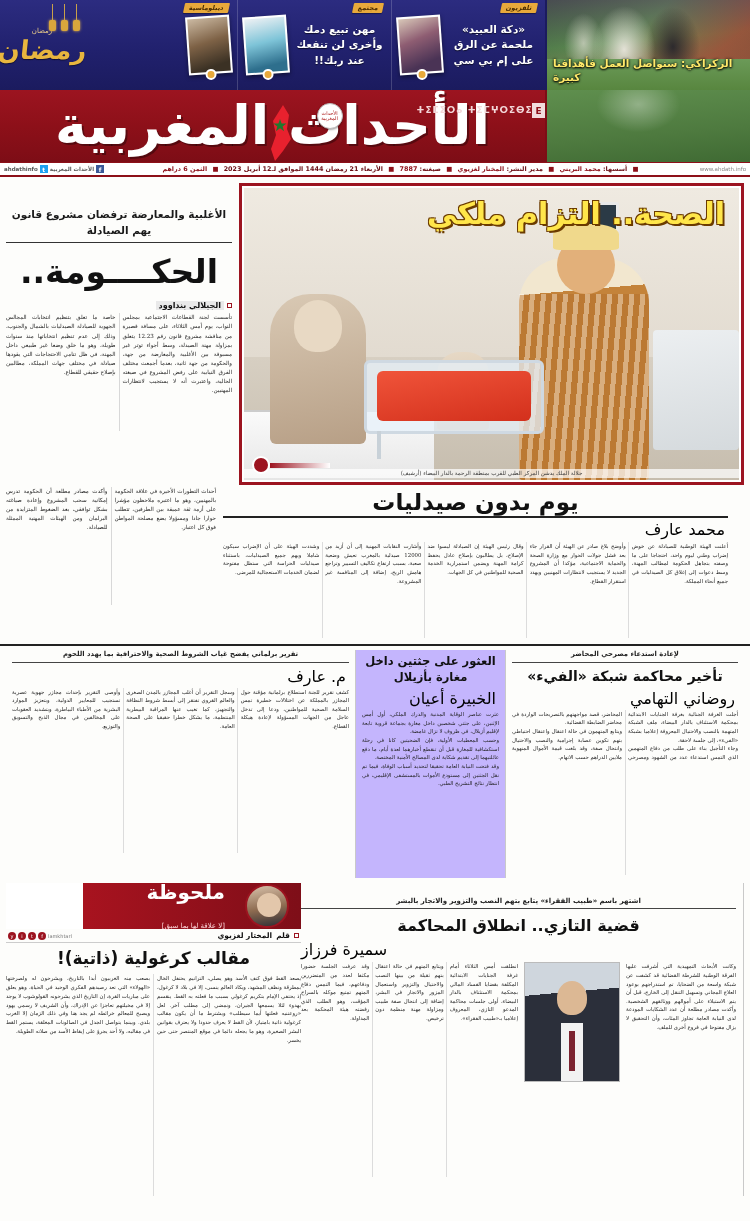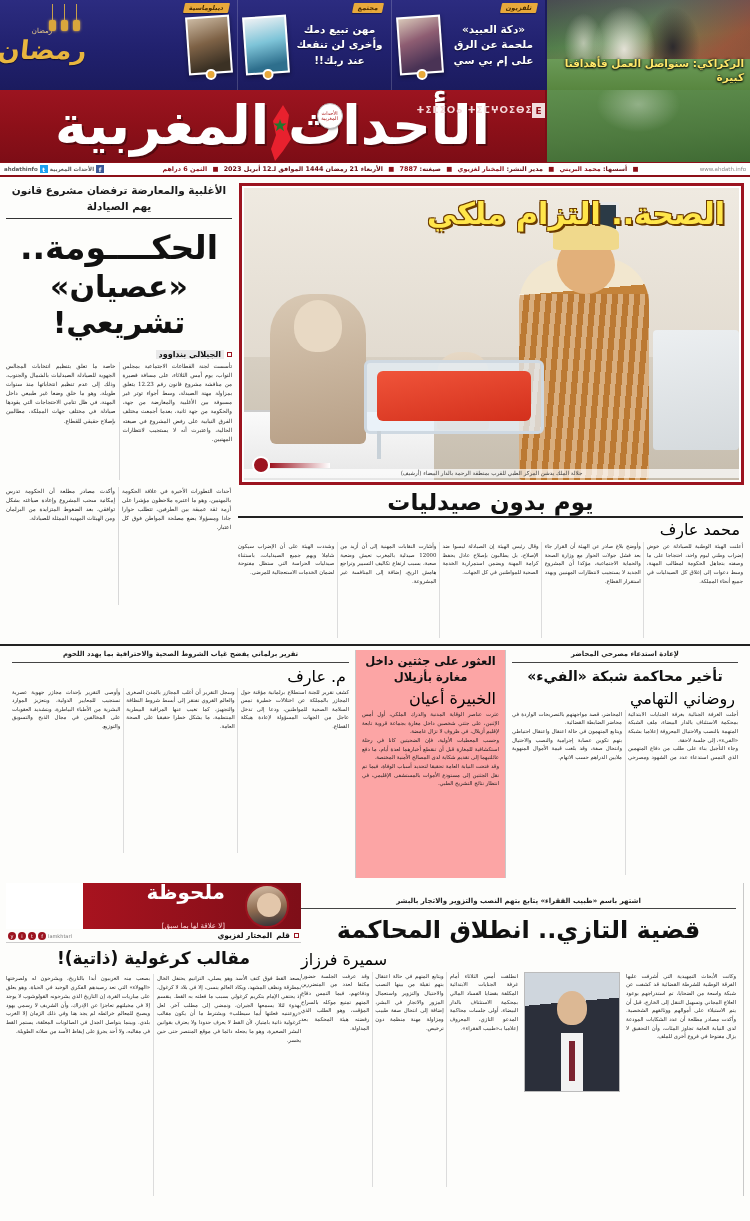--- a/index.html
+++ b/index.html
@@ -33,21 +33,21 @@
       radial-gradient(ellipse 42px 62px at 62% 52%, rgba(30,30,40,.85), transparent 64%),
       radial-gradient(ellipse 30px 46px at 18% 48%, rgba(235,230,222,.65), transparent 65%),
       linear-gradient(175deg, rgba(70,40,90,.55), rgba(40,80,50,.2) 45%, rgba(150,90,60,.55));
   }
   .teaser-photo-left .grass{
     position:absolute; left:0; right:0; bottom:0; height:34%;
     background:linear-gradient(180deg,#6b9a58,#58863f);
   }
   .tpl-caption{
     position:absolute; right:6px; left:6px; bottom:6px;
-    text-align:right; z-index:3;
+    text-align:left; z-index:3;
   }
   .tpl-caption span{
     display:block; font-size:10.5px; font-weight:700; color:#ffe96a;
     text-shadow:0 1px 2px #000, 0 0 3px #000; line-height:1.35;
   }
   .teasers { flex:1; display:flex; align-items:center; position:relative; }
   .ramadan-logo{
     width:84px; display:flex; flex-direction:column; align-items:center;
     justify-content:center; color:#e8b84b; position:relative; height:100%;
   }
@@ -243,42 +243,42 @@
   }
   .photo-bar{
     position:absolute; left:26px; bottom:12px; width:60px; height:5px;
     background:linear-gradient(90deg,#9c1420,#fff); z-index:10;
   }
 
   
   .lead-head-col{ flex:1; padding-top:0; }
   .kicker{
     text-align:center; font-size:10.5px; font-weight:700; color:#1a1a1a;
-    line-height:1.5; border-bottom:1px solid #333; padding-bottom:3px;
+    line-height:1.5; border-bottom:1px solid #333; padding-bottom:3px;margin-top:24px;
   }
   .main-head{
     text-align:center; font-size:33px; font-weight:700; color:#111;
     line-height:1.18; margin-top:10px; letter-spacing:-.5px;
   }
   .main-head .l2{ display:block; font-size:30px; margin-top:2px; }
   .byline{
     display:flex; justify-content:flex-start; align-items:center; gap:3px;
     margin-top:10px; margin-bottom:3px;
   }
   .byline .sq{ width:5px; height:5px; border:1px solid #9c1420; }
   .byline .nm{ font-size:8px; font-weight:700; color:#111; background:#e9e9e9; padding:0 3px;}
   .lead-text{
     column-count:2; column-gap:7px; column-rule:1px solid #d8d8d8;
     font-size:5.6px; line-height:1.62; text-align:justify; color:#1f1f1f;
     font-family:"DejaVu Serif","Liberation Serif",serif;
     height:118px; overflow:hidden;
   }
 
   
-  .sec2{ padding:2px 7px 0 6px; }
+  .sec2{ padding:2px 22px 0 6px; }
   .sec2-head{
     text-align:center; font-size:23px; font-weight:700; color:#111;
     letter-spacing:3px; padding:2px 0 1px 0; border-bottom:2px solid #222;
     width:505px;
   }
   .sec2-body{ display:flex; gap:7px; align-items:flex-start; }
   .sec2-left{ width:505px; }
   .sec2-cols{
     column-count:5; column-gap:6px; column-rule:1px solid #dcdcdc;
     font-size:5.4px; line-height:1.6; text-align:justify; color:#1f1f1f;
@@ -294,21 +294,21 @@
   }
 
   
   .band{
     display:flex; gap:0; padding:0 6px; margin-top:6px;
     border-top:2px solid #222; padding-top:4px;
   }
   .band-col{ padding:0 6px; }
   .band-col + .band-col{ border-right:1px solid #c9c9c9; }
   .b1{ width:350px; }
-  .b2{ width:150px; background:#fca5a5; }
+  .b2{ width:150px; background:#c4b5fd; }
   .b3{ flex:1; }
   .band-kicker{
     text-align:center; font-size:6.8px; font-weight:700; color:#222;
     border-bottom:1px solid #444; padding-bottom:2px; line-height:1.4;
   }
   .band-head{
     text-align:center; font-weight:700; color:#111; line-height:1.2;
     margin-top:4px;
   }
   .b1 .band-head{ font-size:24px; letter-spacing:2px; }
@@ -371,21 +371,21 @@
     font-size:5.4px; line-height:1.62; text-align:justify; color:#1f1f1f;
     font-family:"DejaVu Serif","Liberation Serif",serif;
     height:222px; overflow:hidden; margin-top:5px;
   }
   .col-tazi{ flex:1; border-right:1px solid #c9c9c9; padding-right:7px; }
   .tazi-kicker{
     text-align:center; font-size:7px; font-weight:700; color:#222;
     border-bottom:1px solid #444; padding-bottom:3px; margin-top:14px;
   }
   .tazi-head{
-    text-align:center; font-size:24px; font-weight:700; color:#111;
+    text-align:center; font-size:16px; font-weight:700; color:#111;
     margin-top:7px; letter-spacing:1px; line-height:1.2;
   }
   .tazi-byline{ display:flex; gap:3px; margin:5px 0 3px 0; justify-content:flex-end;}
   .tazi-body{ display:flex; gap:6px; margin-top:2px; }
   .tazi-cols{
     flex:1; column-count:3; column-gap:6px; column-rule:1px solid #dcdcdc;
     font-size:5.4px; line-height:1.6; text-align:justify; color:#1f1f1f;
     font-family:"DejaVu Serif","Liberation Serif",serif;
     height:215px; overflow:hidden;
   }
@@ -544,21 +544,20 @@
             <div class="photo-bar"></div>
             <div class="photo-caption">جلالة الملك يدشن المركز الطبي للقرب بمنطقة الرحمة بالدار البيضاء (أرشيف)</div>
           </div>
         </div>
       </div>
 
       <div class="lead-head-col">
         <div class="kicker">الأغلبية والمعارضة ترفضان مشروع قانون يهم الصيادلة</div>
         <div class="main-head">
           <span>الحكــــومة..</span>
-          <span class="l2">«عصيان» تشريعي!</span>
         </div>
         <div class="byline">
           <span class="sq"></span>
           <span class="nm">الجيلالي بنداوود</span>
         </div>
         <div class="lead-text">
           <p>تأسست لجنة القطاعات الاجتماعية بمجلس النواب، يوم أمس الثلاثاء، على مسافة قصيرة من مناقشة مشروع قانون رقم 12.23 يتعلق بمزاولة مهنة الصيدلة، وسط أجواء توتر غير مسبوقة بين الأغلبية والمعارضة من جهة، والحكومة من جهة ثانية، بعدما أجمعت مختلف الفرق النيابية على رفض المشروع في صيغته الحالية، واعتبرت أنه لا يستجيب لانتظارات المهنيين.</p>
           <p>خاصة ما تعلق بتنظيم انتخابات المجالس الجهوية للصيادلة الصيدليات بالشمال والجنوب، وذلك إلى عدم تنظيم انتخاباتها منذ سنوات طويلة، وهو ما خلق وضعا غير طبيعي داخل المهنة، في ظل تنامي الاحتجاجات التي يقودها صيادلة في مختلف جهات المملكة، مطالبين بإصلاح حقيقي للقطاع.</p>
         </div>
       </div>

